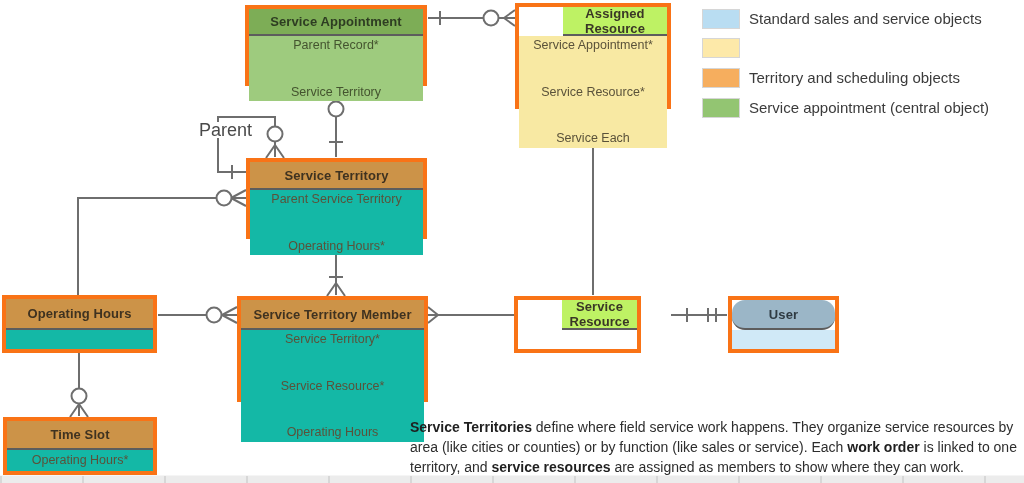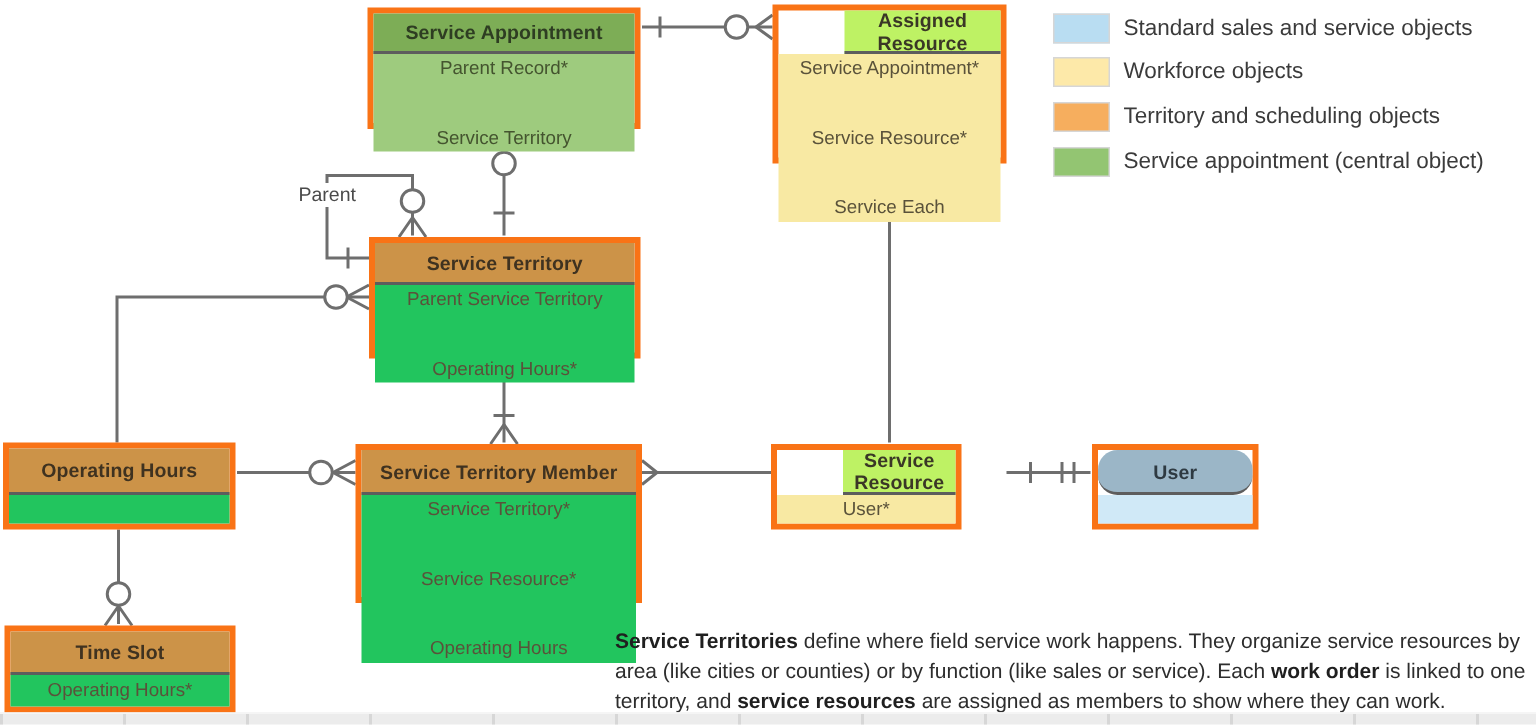--- a/index.html
+++ b/index.html
@@ -20,27 +20,27 @@
           justify-content:space-around;padding:3px 2px;gap:34px;}
   .e-field{font-size:12.5px;color:#5a523a;line-height:1;}
 
   .green  .e-header{background:#7dad56;color:#2e3d22;}
   .green  .e-body{background:#9ecb7e;}
   .green  .e-field{color:#44542f;}
   .khaki  .e-header{background:#bef264;color:#3a3726;margin-left:44px;}
   .khaki  .e-body{background:#f8e9a3;}
   .orange .e-header{background:#cc9348;color:#3f3category0;}
   .orange .e-header{background:#cc9348;color:#3f3220;}
-  .orange .e-body{background:#22c55e;}
+  .orange .e-body{background:#14b8a6;}
   .blue   .e-header{background:#9bb6c7;color:#2e3a42;}
   .blue   .e-body{background:#d0e9f7;}
 
   
   .parent-label{position:absolute;left:196px;top:122px;background:#ffffff;
-                padding:0 3px;font-size:13px;color:#4a4a4a;line-height:16px;}
+                padding:0 3px;font-size:18px;color:#4a4a4a;line-height:16px;}
 
   
   .legend{position:absolute;left:702px;top:0;width:322px;height:125px;}
   .legend-row{position:absolute;left:0;height:21px;display:flex;align-items:center;}
   .legend-row.r0{top:8px;}  .legend-row.r1{top:37px;}
   .legend-row.r2{top:67px;} .legend-row.r3{top:97px;}
   .swatch{width:38px;height:20px;border:1px solid #d6d6d6;box-sizing:border-box;
           flex:0 0 auto;}
   .sw-blue{background:#b9ddf2;}  .sw-yellow{background:#fde9a9;}
   .sw-orange{background:#f6ae5e;}.sw-green{background:#93c572;}
@@ -168,23 +168,20 @@
     <div class="e-header" style="height:28px;">Service Territory Member</div>
     <div class="e-body">
       <div class="e-field">Service Territory*</div>
       <div class="e-field">Service Resource*</div>
       <div class="e-field">Operating Hours</div>
     </div>
   </div>
 
   <div class="entity khaki" style="left:514px;top:296px;width:127px;height:57px;">
     <div class="e-header" style="height:28px;">Service Resource</div>
-    <div class="e-body">
-      <div class="e-field">User*</div>
-    </div>
   </div>
 
   <div class="entity blue" style="left:728px;top:296px;width:111px;height:57px;">
     <div class="e-header" style="height:28px;border-radius:13px;">User</div>
     <div class="e-body"></div>
   </div>
 
   <div class="entity orange" style="left:3px;top:417px;width:154px;height:58px;">
     <div class="e-header" style="height:27px;">Time Slot</div>
     <div class="e-body">
@@ -194,21 +191,20 @@
 
   <div class="parent-label">Parent</div>
 
   <div class="legend">
     <div class="legend-row r0">
       <span class="swatch sw-blue"></span>
       <span class="legend-label">Standard sales and service objects</span>
     </div>
     <div class="legend-row r1">
       <span class="swatch sw-yellow"></span>
-      <span class="legend-label">Workforce objects</span>
     </div>
     <div class="legend-row r2">
       <span class="swatch sw-orange"></span>
       <span class="legend-label">Territory and scheduling objects</span>
     </div>
     <div class="legend-row r3">
       <span class="swatch sw-green"></span>
       <span class="legend-label">Service appointment (central object)</span>
     </div>
   </div>

